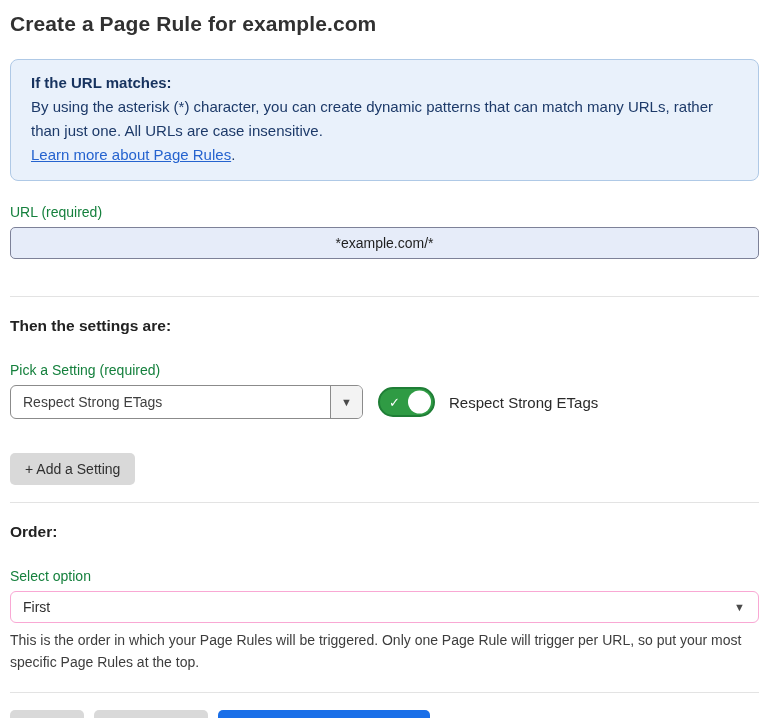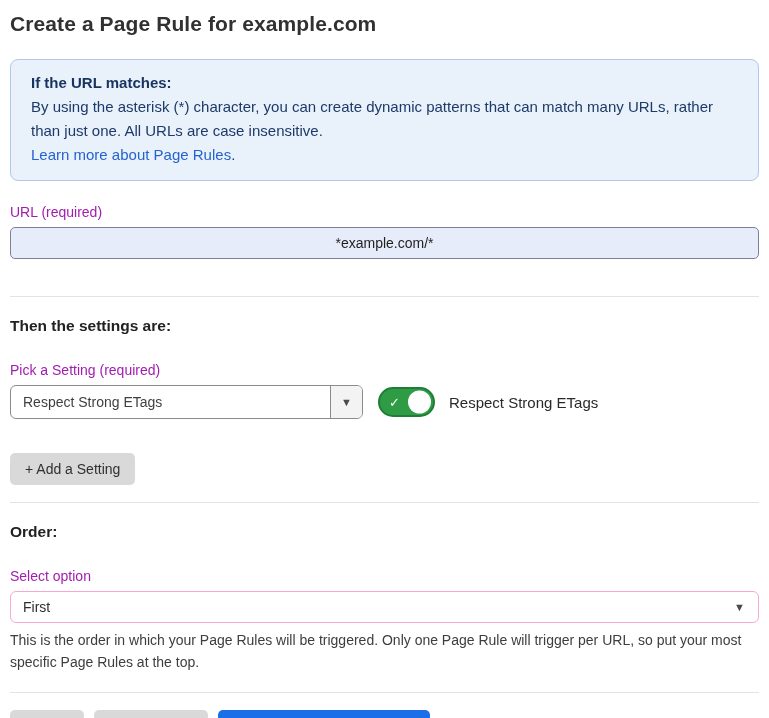--- a/index.html
+++ b/index.html
@@ -32,26 +32,27 @@
     color: #1d3a69;
   }
   .info-box .info-heading {
     font-weight: bold;
     color: #17335f;
     display: block;
   }
   .info-box .info-body { display: block; max-width: 700px; }
   .info-link {
     color: #2563cf;
+    text-decoration: underline;
     cursor: pointer;
   }
 
   .field-label {
     font-size: 14px;
-    color: #a21caf;
+    color: #15803d;
     display: block;
   }
   .url-label { margin-top: 23px; }
 
   .url-input {
     margin-top: 7px;
     width: 749px;
     height: 32px;
     background: #e6ecf9;
     border: 1px solid #7d8198;

